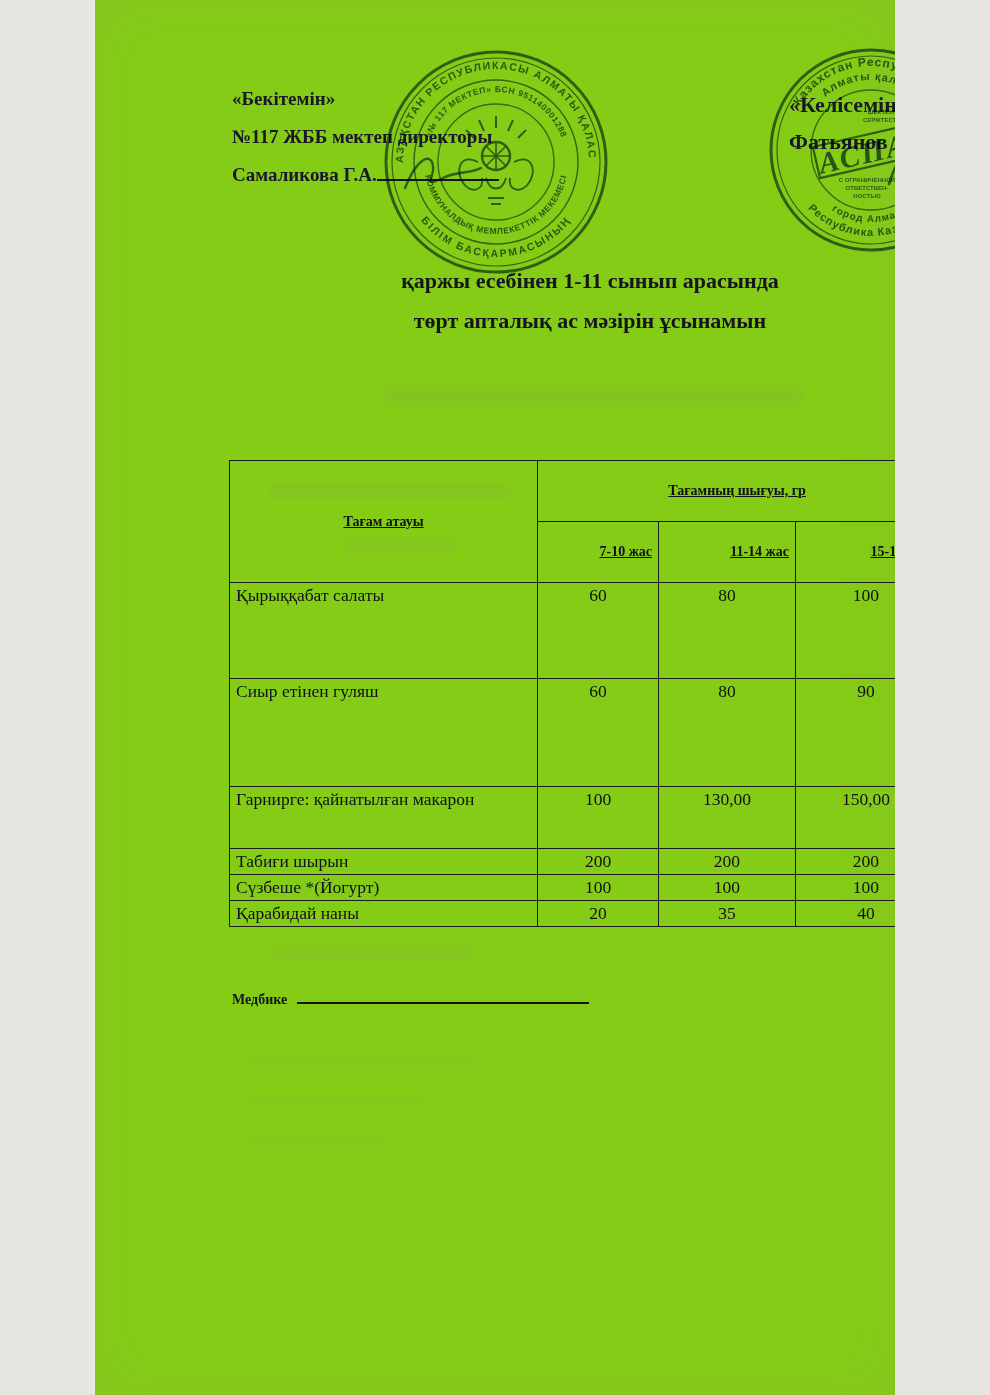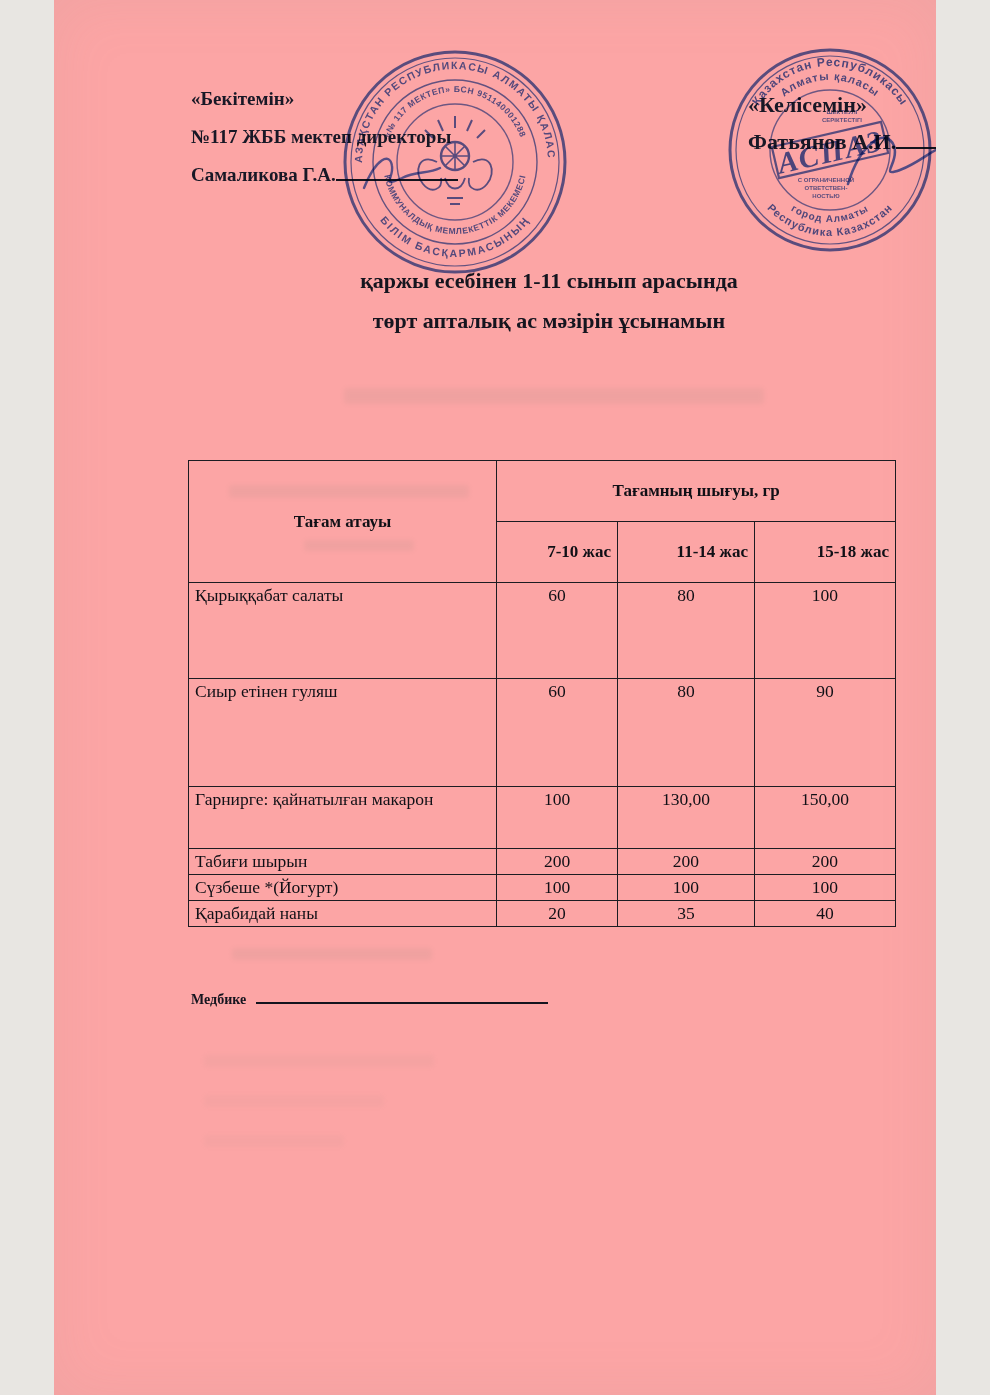--- a/index.html
+++ b/index.html
@@ -1,20 +1,20 @@
 <!DOCTYPE html>
 <html><head>
 <meta charset="utf-8">
 <style>
   html,body{margin:0;padding:0;background:#e8e6e2;}
   .page{
     position:relative;
-    width:882px;height:1395px;
+    width:800px;height:1395px;
     margin:0 auto;
-    background:#fca5a5;
+    background:#84cc16;
     overflow:hidden;
     font-family:"Liberation Serif","DejaVu Serif",serif;
     color:#17171f;
     box-shadow:inset 0 0 60px rgba(160,150,140,0.12);
   }
   
   .approve-left{position:absolute;left:137px;top:80px;width:420px;font-size:19px;font-weight:bold;line-height:38px;color:#181826;}
   .approve-right{position:absolute;left:658px;top:86px;width:320px;font-size:22px;font-weight:bold;line-height:37px;color:#181826;margin-left:36px;}
   .uline{display:inline-block;border-bottom:2px solid #14141e;height:16px;vertical-align:baseline;}
   .ul-samal{width:122px;}
@@ -31,21 +31,21 @@
   
   .title{position:absolute;left:0;top:268px;width:990px;text-align:center;font-size:22px;font-weight:bold;color:#15151f;}
   .title div{margin-bottom:14px;}
   .subtitle{position:absolute;left:0;top:418px;width:990px;text-align:center;font-size:17.5px;font-weight:bold;color:#15151f;}
   .subtitle span{text-decoration:underline;text-underline-offset:3px;}
   
   .ghost{position:absolute;background:#8a8578;opacity:0.10;filter:blur(2.5px);border-radius:3px;}
   
   .menu-table{position:absolute;left:134px;top:460px;border-collapse:collapse;table-layout:fixed;width:708px;font-size:17.5px;color:#101016;}
   .menu-table td,.menu-table th{border:1.6px solid #1c1c22;padding:2px 6px;background:transparent;}
-  .menu-table th{font-weight:bold;font-size:17px;}
+  .menu-table th{font-weight:bold;font-size:14px;text-decoration:underline;}
   .c1{width:306px;} .c2{width:120px;} .c3{width:136px;} .c4{width:140px;}
   .hdr-group{height:56px;text-align:center;}
   .hdr-age{height:56px;text-align:right;}
   .name-cell{text-align:left;vertical-align:top;padding-left:9px;padding-top:5px;}
   .val-cell{text-align:center;vertical-align:top;padding-top:5px;}
   .r1{height:96px;} .r2{height:108px;} .r3{height:62px;} .r4{height:25px;} .r5{height:25px;padding-left:43px;} .r6{height:23px;}
   
   .nurse{position:absolute;left:137px;top:986px;font-size:14px;font-weight:bold;color:#15151f;}
 </style>
 </head>

